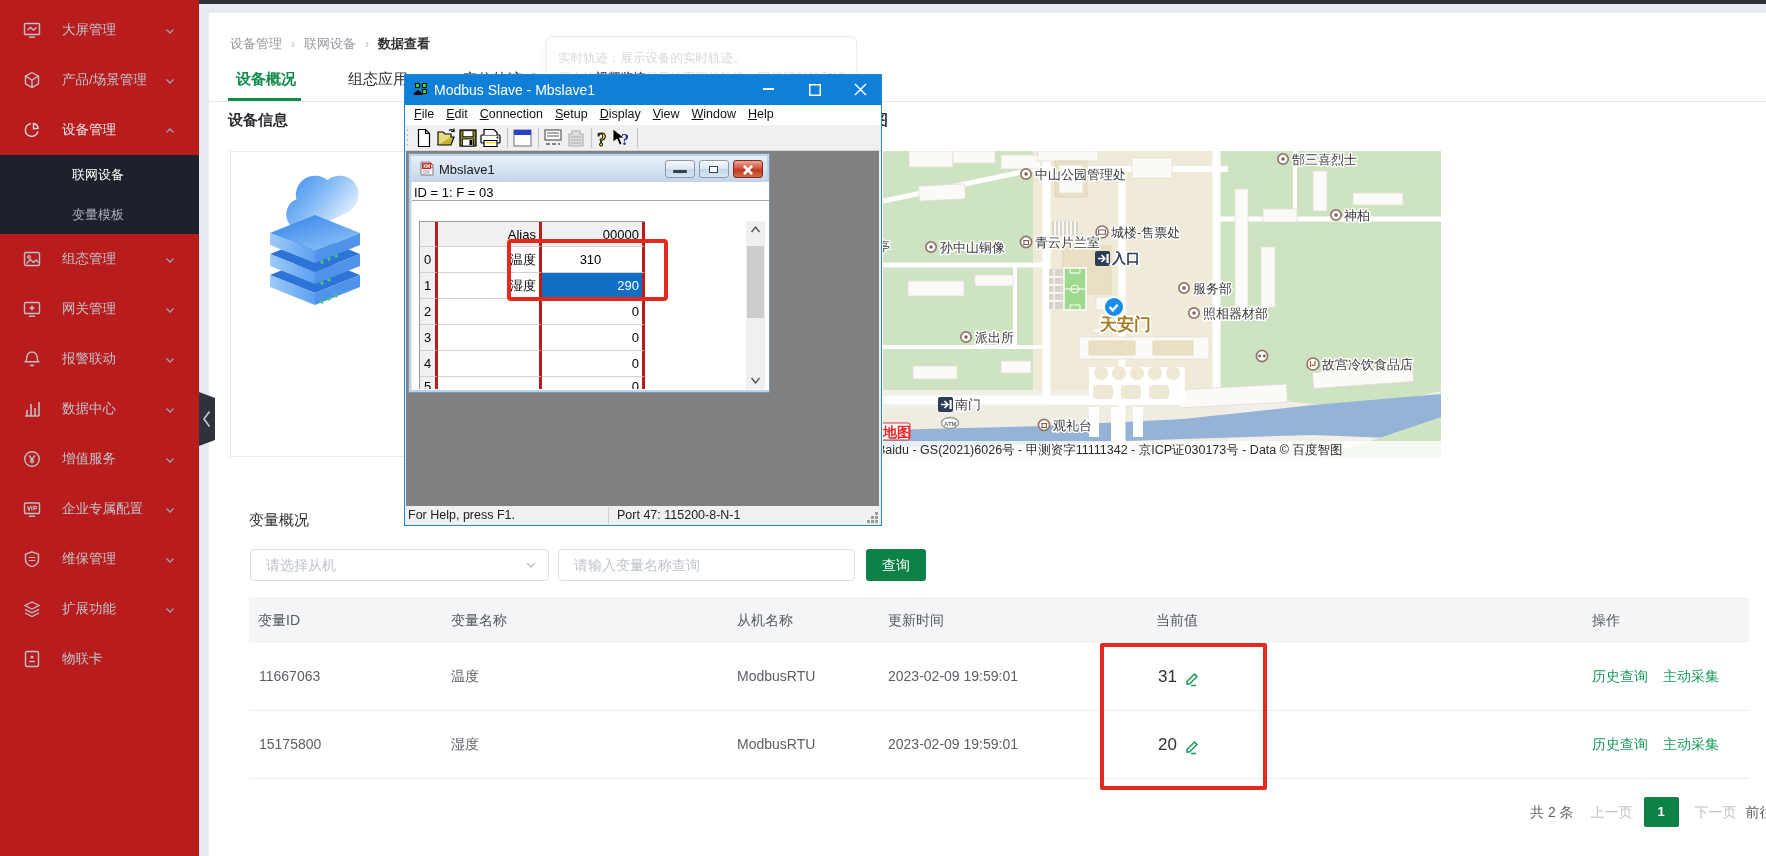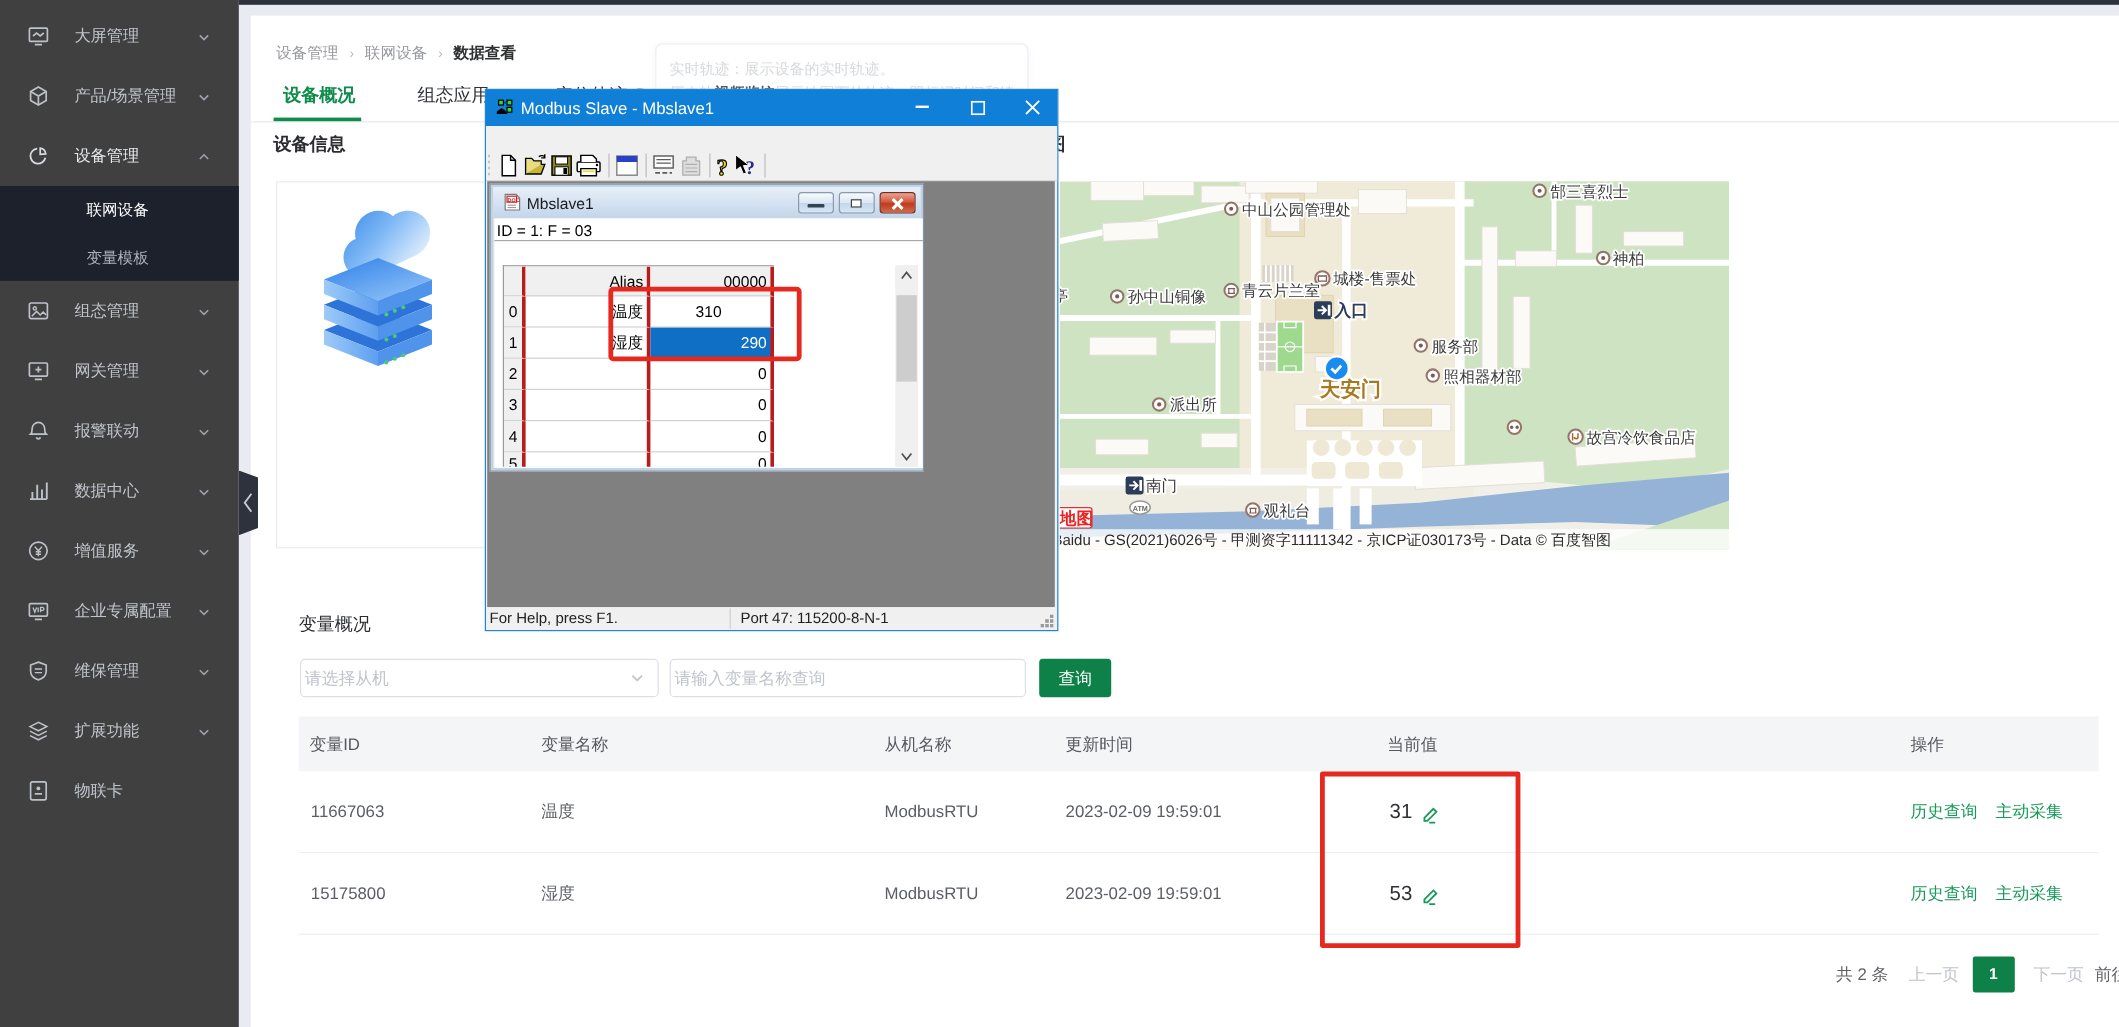--- a/index.html
+++ b/index.html
@@ -1,20 +1,20 @@
 <!DOCTYPE html>
 <html><head><meta charset="utf-8">
 <style>
 *{margin:0;padding:0;box-sizing:border-box}
 html,body{width:1766px;height:856px;overflow:hidden}
 body{position:relative;background:#e9ebf2;font-family:"Liberation Sans",sans-serif}
 #topstrip{position:absolute;left:199px;top:0;width:1567px;height:4px;background:#2e323c}
 #panel{position:absolute;left:209px;top:13px;width:1557px;height:843px;background:#fff}
 
-#sidebar{position:absolute;left:0;top:0;width:199px;height:856px;background:#404040;z-index:30}
+#sidebar{position:absolute;left:0;top:0;width:199px;height:856px;background:#b91c1c;z-index:30}
 .mi{position:absolute;left:0;width:199px;height:50px;color:#c0c4cc;font-size:13.5px}
 .mi .ic{position:absolute;left:23px;top:16px;width:18px;height:18px}
 .mi .tx{position:absolute;left:62px;top:0;line-height:50px}
 .mi .ar{position:absolute;right:24px;top:21px;width:10px;height:10px}
 #submenu{position:absolute;left:0;top:155px;width:199px;height:79px;background:#1d212b}
 .smi{position:absolute;left:72px;width:120px;height:40px;line-height:40px;font-size:13px;color:#aeb2bb}
 .smi.on{color:#fff}
 #handle{position:absolute;left:199px;top:392px;width:16px;height:54px;background:#2e323c;z-index:31;clip-path:polygon(0 0,100% 11%,100% 89%,0 100%)}
 
 #crumb{position:absolute;left:230px;top:35px;font-size:13px;color:#97999e;z-index:2}
@@ -27,21 +27,21 @@
 #h-devinfo{position:absolute;left:228px;top:111px;font-size:15px;font-weight:bold;color:#2b2d31;z-index:2}
 #h-devmap{position:absolute;left:828px;top:111px;font-size:15px;font-weight:bold;color:#2b2d31;z-index:2}
 #infobox{position:absolute;left:230px;top:151px;width:648px;height:306px;border:1px solid #e8eaf0;z-index:1}
 
 #tip{position:absolute;left:546px;top:36px;width:311px;height:70px;background:#fff;border:1px solid #ebeef5;border-radius:6px;z-index:3;box-shadow:0 2px 8px rgba(0,0,0,.04)}
 #tip .l1{position:absolute;left:11px;top:13px;font-size:12.5px;color:#d7d9dc}
 #tip .l2{position:absolute;left:11px;top:33px;font-size:12.5px;color:#d7d9dc;white-space:nowrap}
 #tip .l2 b{color:#55585e}
 
 #h-var{position:absolute;left:249px;top:511px;font-size:15px;font-weight:normal;color:#2b2d31;z-index:2}
-.inp{position:absolute;top:549px;height:32px;border:1px solid #dcdfe6;border-radius:4px;background:#fff;font-size:14px;color:#bfc3cc;line-height:30px;padding-left:3px;z-index:2}
+.inp{position:absolute;top:549px;height:32px;border:1px solid #dcdfe6;border-radius:4px;background:#fff;font-size:14px;color:#bfc3cc;line-height:30px;padding-left:15px;z-index:2}
 #sel{left:250px;width:299px}
 #sel .car{position:absolute;right:12px;top:12px;width:10px;height:6px}
 #inp2{left:558px;width:297px}
 #btn{position:absolute;left:866px;top:549px;width:60px;height:32px;background:#0e8148;border-radius:3px;color:#fff;font-size:14px;text-align:center;line-height:32px;z-index:2}
 
 #thead{position:absolute;left:249px;top:597px;width:1500px;height:46px;background:#f4f5f7;z-index:2}
 .th{position:absolute;top:0;height:46px;line-height:46px;font-size:14px;font-weight:normal;color:#55585e}
 .tr{position:absolute;left:249px;width:1500px;height:68px;border-bottom:1px solid #ebeef5;background:#fff;z-index:2}
 .td{position:absolute;top:0;height:67px;line-height:67px;font-size:14px;color:#5b5e64}
 .bigval{font-size:17px;color:#303236}
@@ -471,21 +471,21 @@
         <path d="M7 15.5h5" stroke="#169a58" stroke-width="1.5"></path>
       </svg></div>
   <div class="td lnk" style="left:1343px">历史查询</div>
   <div class="td lnk" style="left:1414px">主动采集</div>
 </div>
 <div class="tr" style="top:711px">
   <div class="td" style="left:10px">15175800</div>
   <div class="td" style="left:202px">湿度</div>
   <div class="td" style="left:488px">ModbusRTU</div>
   <div class="td" style="left:639px">2023-02-09 19:59:01</div>
-  <div class="td bigval" style="left:909px">53</div>
+  <div class="td bigval" style="left:909px">20</div>
   <div class="td" style="left:935px"><svg width="17" height="17" viewBox="0 0 17 17" style="margin-top:27px">
         <path d="M3 11.5 10.5 4l2.5 2.5L5.5 14H3z" fill="none" stroke="#169a58" stroke-width="1.5"></path>
         <path d="M7 15.5h5" stroke="#169a58" stroke-width="1.5"></path>
       </svg></div>
   <div class="td lnk" style="left:1343px">历史查询</div>
   <div class="td lnk" style="left:1414px">主动采集</div>
 </div>
 <div id="pager"><span>共 2 条</span><span class="dis" style="margin-left:17px">上一页</span><span id="pgbox">1</span><span class="dis">下一页</span><span style="margin-left:9px">前往</span></div>
 
 <div id="win">
@@ -502,20 +502,21 @@
       <path d="M8 4.5h2M12.5 7v1" stroke="#2222dd" stroke-width="1.5"></path>
     </svg>
     <span style="position:absolute;left:358px;top:13px;width:11px;height:1.5px;background:#fff"></span>
     <svg style="position:absolute;left:404px;top:9px" width="12" height="12" viewBox="0 0 12 12">
         <rect x="0.75" y="0.75" width="10.5" height="10.5" fill="none" stroke="#fff" stroke-width="1.5"></rect>
       </svg>
     <svg style="position:absolute;left:449px;top:8px" width="13" height="13" viewBox="0 0 13 13">
         <path d="M1 1l11 11M12 1L1 12" stroke="#fff" stroke-width="1.5"></path>
       </svg>
   </div>
+  <div id="wmenu" style="padding:2px 0 0 9px"><span><u>F</u>ile</span><span><u>E</u>dit</span><span><u>C</u>onnection</span><span><u>S</u>etup</span><span><u>D</u>isplay</span><span><u>V</u>iew</span><span><u>W</u>indow</span><span><u>H</u>elp</span></div>
   <div id="wtool">
     <svg width="478" height="26" viewBox="0 0 478 26">
       <path d="M2.5 4v2M2.5 9v2M2.5 14v2M2.5 19v2" stroke="#b9b9b9" stroke-width="1.3"></path>
 
       <g>
           <path d="M13.5 4.5h7l4 4v13h-11z" fill="#fff" stroke="#000" stroke-width="1.2"></path>
           <path d="M20.5 4.5v4h4" fill="none" stroke="#000" stroke-width="1.2"></path>
         </g>
 
       <g>

